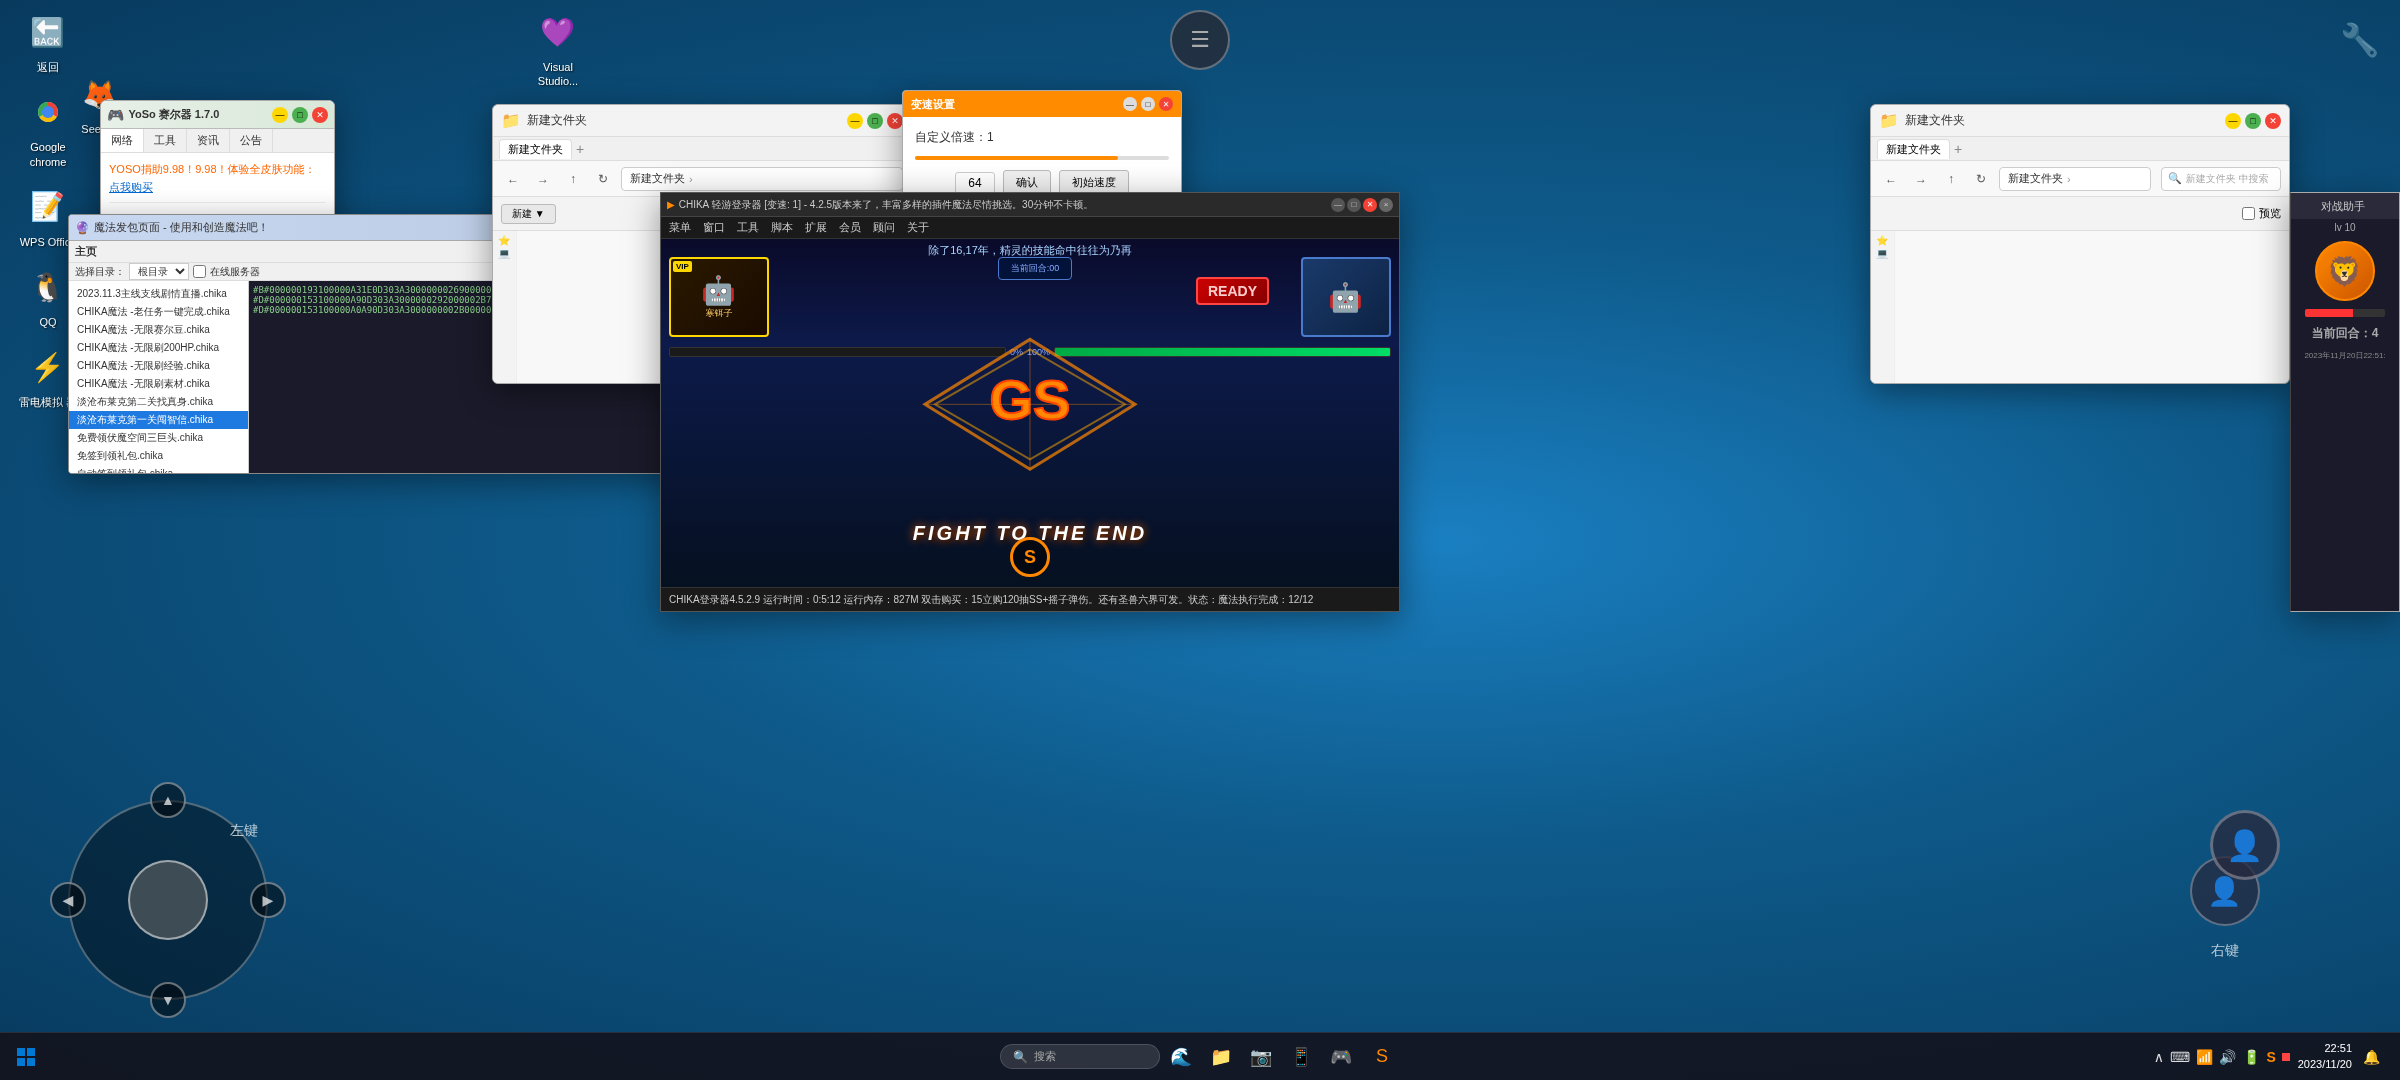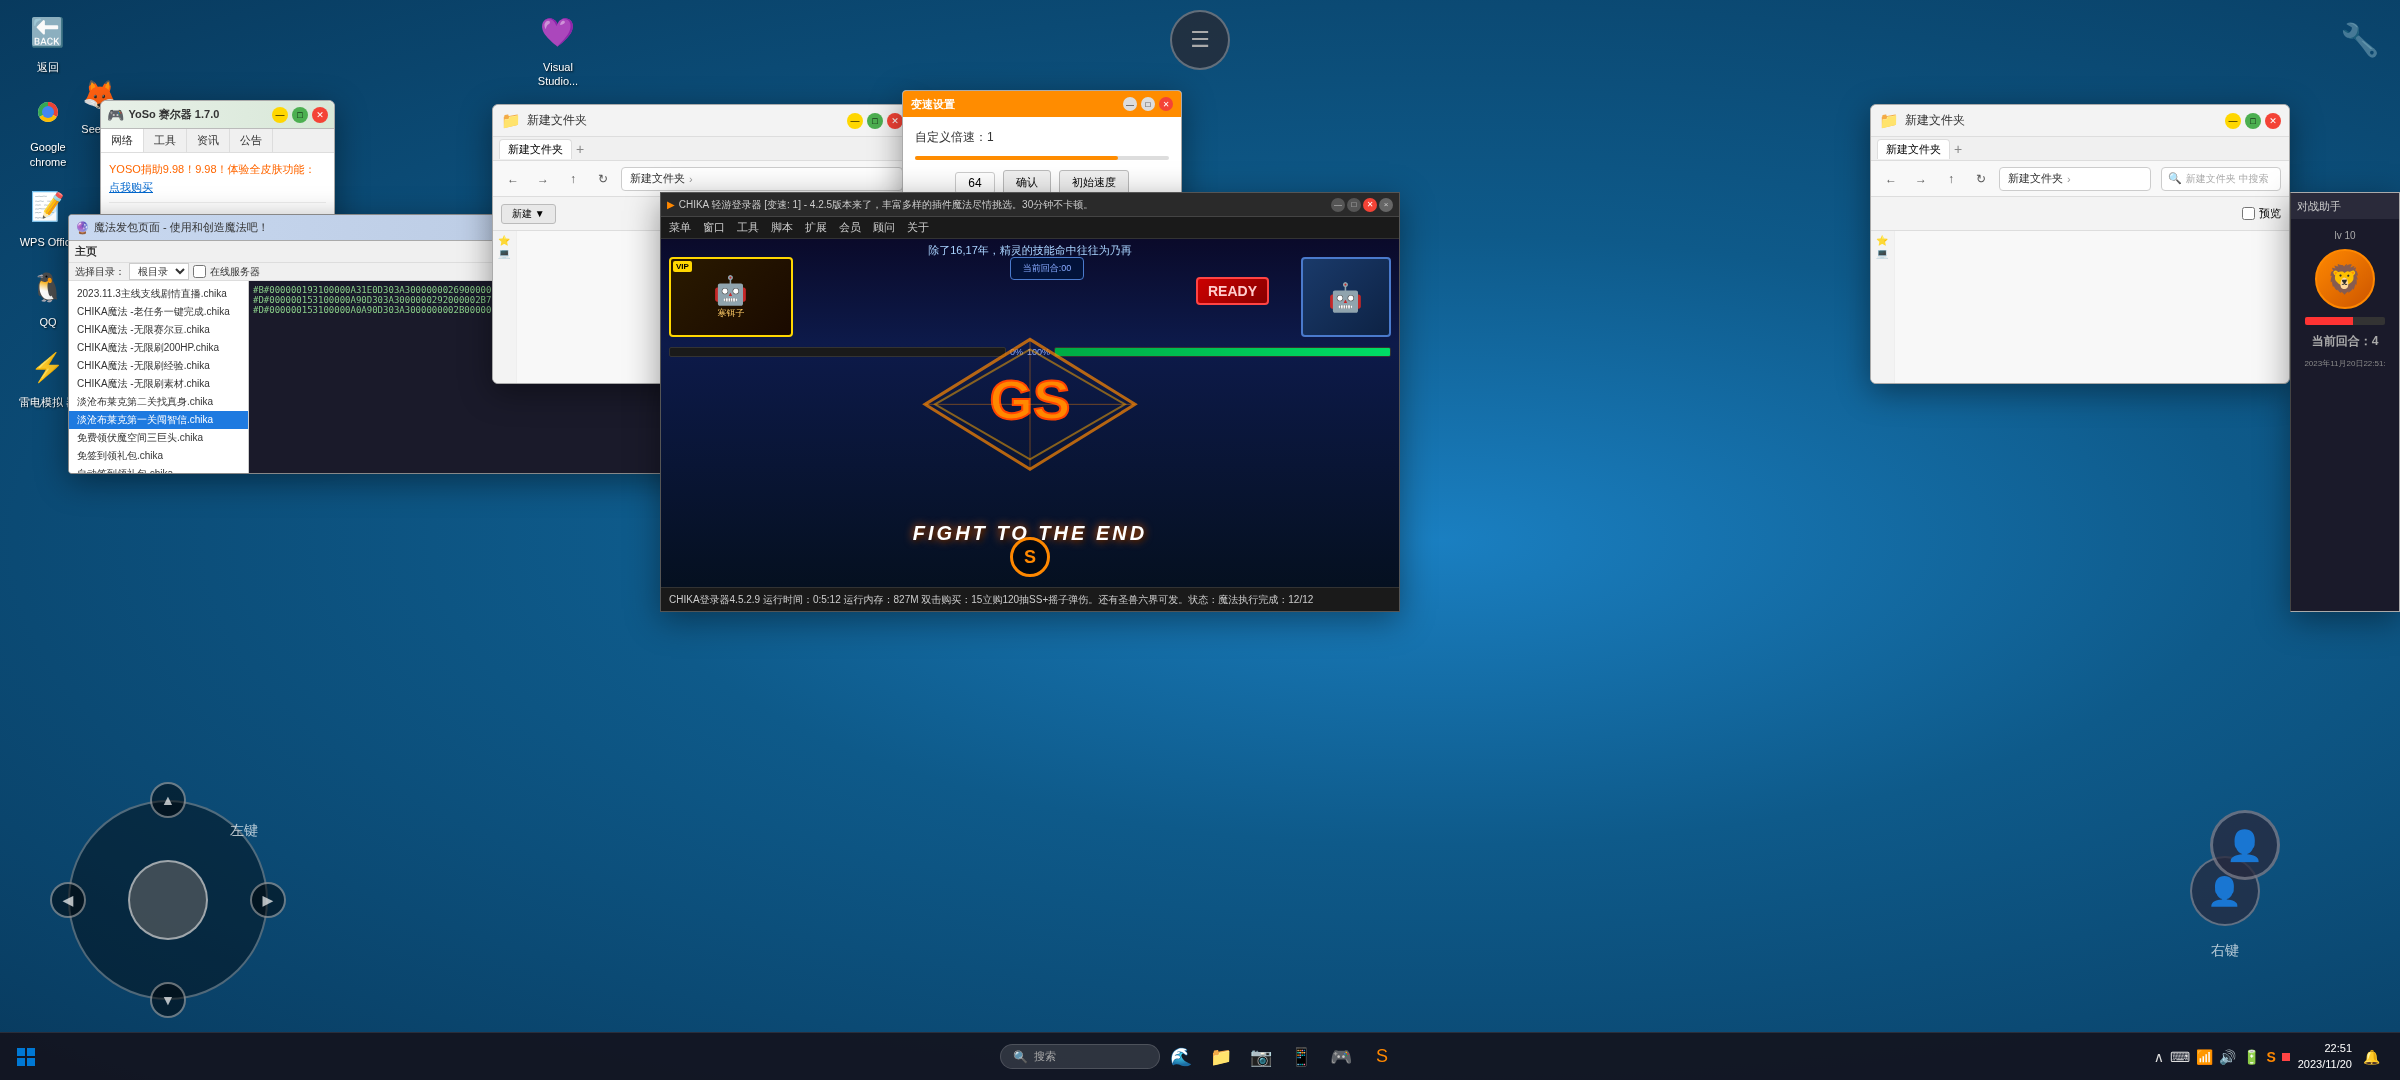--- a/index.html
+++ b/index.html
@@ -485,21 +485,21 @@
     .opponent-titlebar {
       height: 26px;
       background: #2a2a3a;
       display: flex;
       align-items: center;
       padding: 0 6px;
       font-size: 11px;
       color: #ccc;
     }
     .opponent-content {
-      padding: 11px 4px;
+      padding: 3px 4px;
       display: flex;
       flex-direction: column;
       align-items: center;
       gap: 8px;
     }
     .level-badge {
       font-size: 10px;
       color: #aaa;
     }
     .avatar-circle {
@@ -939,21 +939,21 @@
       <span class="chika-menu-item">顾问</span>
       <span class="chika-menu-item">关于</span>
     </div>
 
     <div class="game-viewport">
 
       <div class="game-top-bar">除了16,17年，精灵的技能命中往往为乃再</div>
 
       <div style="position:absolute; top:18px; left:0; right:0; display:flex; justify-content:space-between; padding:0 8px; align-items:flex-start;">
 
-        <div style="width:124px; height:80px; background:linear-gradient(135deg,#2a1a00,#1a0a00); border:2px solid #ffd700; border-radius:4px; display:flex; flex-direction:column; align-items:center; justify-content:center; position:relative;">
+        <div style="width:100px; height:80px; background:linear-gradient(135deg,#2a1a00,#1a0a00); border:2px solid #ffd700; border-radius:4px; display:flex; flex-direction:column; align-items:center; justify-content:center; position:relative;">
           <div style="position:absolute; top:2px; left:2px; background:#ffd700; color:#000; font-size:8px; font-weight:bold; padding:1px 3px; border-radius:2px;">VIP</div>
           <div style="font-size:28px;">🤖</div>
           <div style="font-size:9px; color:#ffcc66;">寒铒子</div>
         </div>
 
         <div style="display:flex; flex-direction:column; align-items:center; gap:4px;">
           <div class="round-info">
             <div style="font-size:9px; color:#88aaff;">当前回合:00</div>
           </div>
         </div>
@@ -994,21 +994,21 @@
       <div style="position:absolute; bottom:10px; left:50%; transform:translateX(-50%); width:40px; height:40px; border:3px solid #ff8800; border-radius:50%; display:flex; align-items:center; justify-content:center; color:#ff8800; font-size:18px; font-weight:bold; background:rgba(0,0,0,0.5);">S</div>
     </div>
 
     <div class="game-status-bar">
       <span>CHIKA登录器4.5.2.9   运行时间：0:5:12   运行内存：827M  双击购买：15立购120抽SS+摇子弹伤。还有圣兽六界可发。状态：魔法执行完成：12/12</span>
     </div>
   </div>
 
   <div class="window opponent-window">
     <div class="opponent-titlebar">
-      <span style="flex:1;">对战助手</span>
+      <span style="flex:1;margin-left:24px;">对战助手</span>
     </div>
     <div class="opponent-content">
       <div class="level-badge">lv 10</div>
       <div class="avatar-circle">🦁</div>
       <div class="hp-mini">
         <div class="hp-mini-fill" style="width:60%;"></div>
       </div>
       <div style="font-size:12px; color:#aaa;font-weight:bold;">当前回合：4</div>
       <div style="font-size:8px; color:#888; text-align:center;">2023年11月20日22:51:</div>
     </div>

